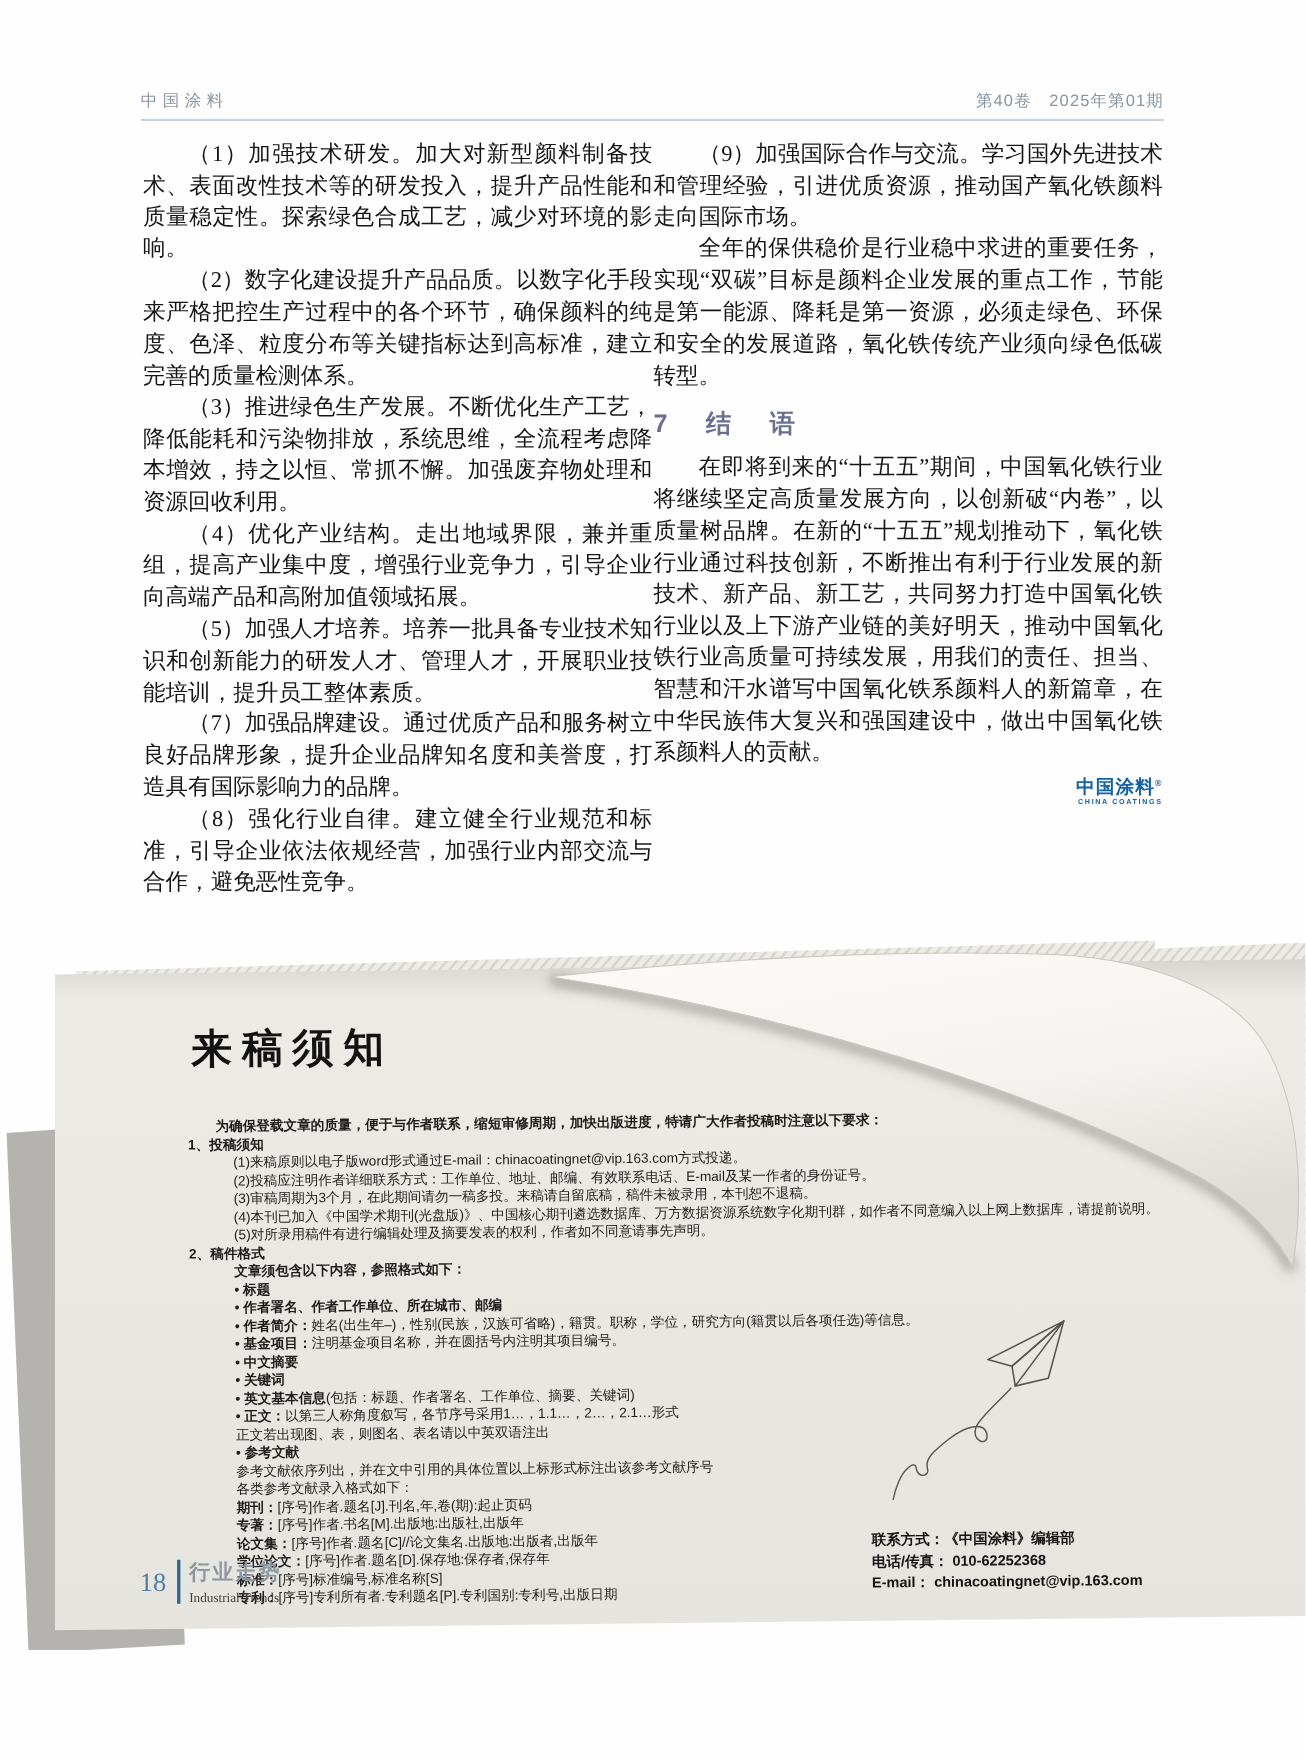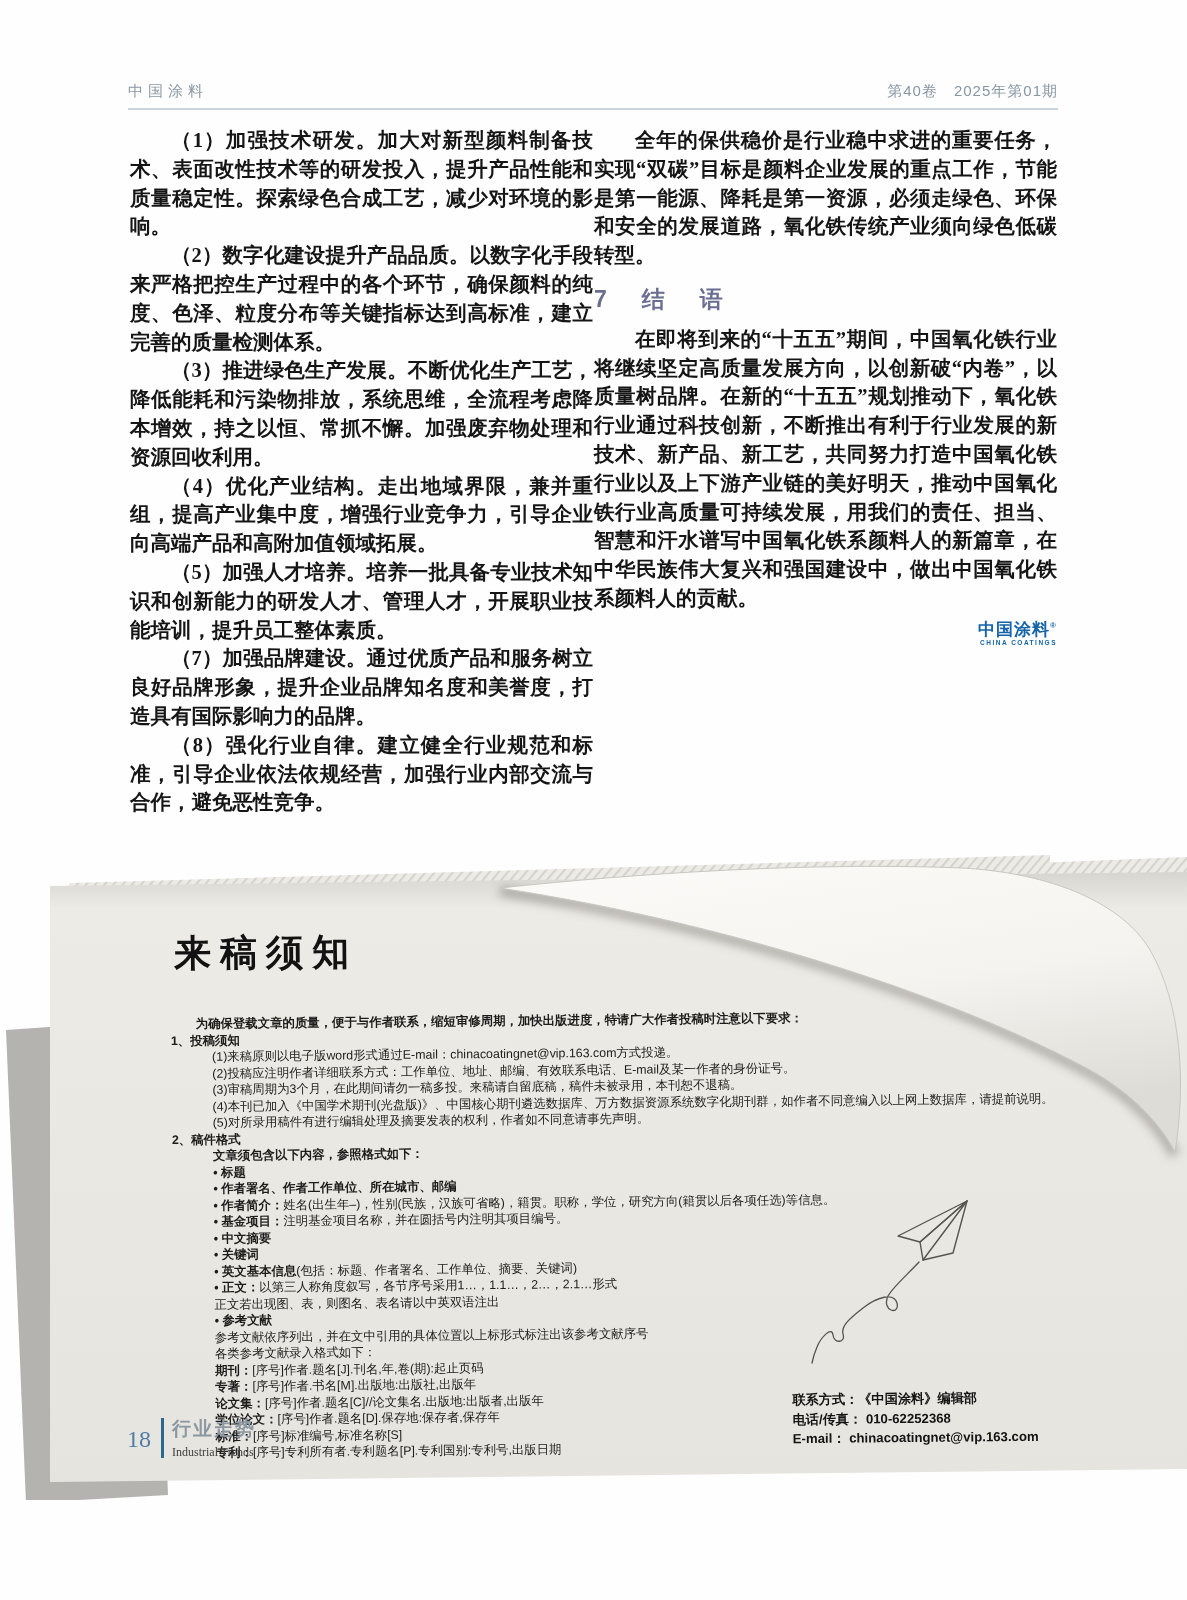--- a/index.html
+++ b/index.html
@@ -12,21 +12,21 @@
           border-bottom:2px solid #ccd3d8;padding-bottom:7px;
           color:#8897a4;font-family:"Liberation Sans","DejaVu Sans",sans-serif;}
   .journal-name{font-size:15px;letter-spacing:5px;}
   .issue-info{font-size:15px;letter-spacing:1px;}
 
   
   .col{position:absolute;top:126px;width:463px;font-size:20.5px;line-height:28.8px;
        text-align:justify;color:#151515;}
   .col-left{left:130px;}
   .col-right{left:594px;}
-  .col p{margin:0;text-indent:2em;font-weight:bold;}
+  .col p{margin:0;text-indent:2em;}
   .sec-head{margin:15px 0 11px;font-family:"Liberation Sans","DejaVu Sans",sans-serif;
             font-weight:bold;color:#6a6f92;font-size:23px;letter-spacing:6px;text-indent:0;}
   .brand{margin-top:8px;text-align:right;line-height:1.1;
          font-family:"Liberation Sans","DejaVu Sans",sans-serif;}
   .brand-name{color:#1563a8;font-weight:bold;font-size:17px;letter-spacing:1px;}
   .brand-name sup{font-size:8px;}
   .brand-sub{color:#1563a8;font-size:6.5px;letter-spacing:1.5px;font-weight:bold;}
 
   
   .stack{position:absolute;left:0;top:855px;width:1019px;height:645px;}
@@ -72,20 +72,21 @@
       <p>（3）推进绿色生产发展。不断优化生产工艺，降低能耗和污染物排放，系统思维，全流程考虑降本增效，持之以恒、常抓不懈。加强废弃物处理和资源回收利用。</p>
       <p>（4）优化产业结构。走出地域界限，兼并重组，提高产业集中度，增强行业竞争力，引导企业向高端产品和高附加值领域拓展。</p>
       <p>（5）加强人才培养。培养一批具备专业技术知识和创新能力的研发人才、管理人才，开展职业技能培训，提升员工整体素质。</p>
       <p>（7）加强品牌建设。通过优质产品和服务树立良好品牌形象，提升企业品牌知名度和美誉度，打造具有国际影响力的品牌。</p>
       <p>（8）强化行业自律。建立健全行业规范和标准，引导企业依法依规经营，加强行业内部交流与合作，避免恶性竞争。</p>
     </div>
 
   <div class="col col-right">
     <div>
 
+    <p>（9）加强国际合作与交流。学习国外先进技术和管理经验，引进优质资源，推动国产氧化铁颜料走向国际市场。</p>
         <p>全年的保供稳价是行业稳中求进的重要任务，实现“双碳”目标是颜料企业发展的重点工作，节能是第一能源、降耗是第一资源，必须走绿色、环保和安全的发展道路，氧化铁传统产业须向绿色低碳转型。</p>
       </div>
     <div class="sec-head">7　结　语</div>
     <div>
 
         <p>在即将到来的“十五五”期间，中国氧化铁行业将继续坚定高质量发展方向，以创新破“内卷”，以质量树品牌。在新的“十五五”规划推动下，氧化铁行业通过科技创新，不断推出有利于行业发展的新技术、新产品、新工艺，共同努力打造中国氧化铁行业以及上下游产业链的美好明天，推动中国氧化铁行业高质量可持续发展，用我们的责任、担当、智慧和汗水谱写中国氧化铁系颜料人的新篇章，在中华民族伟大复兴和强国建设中，做出中国氧化铁系颜料人的贡献。</p>
       </div>
     <div class="brand">
       <div class="brand-name"><span>中国涂料</span><sup>®</sup></div>
       <div class="brand-sub">CHINA COATINGS</div>

